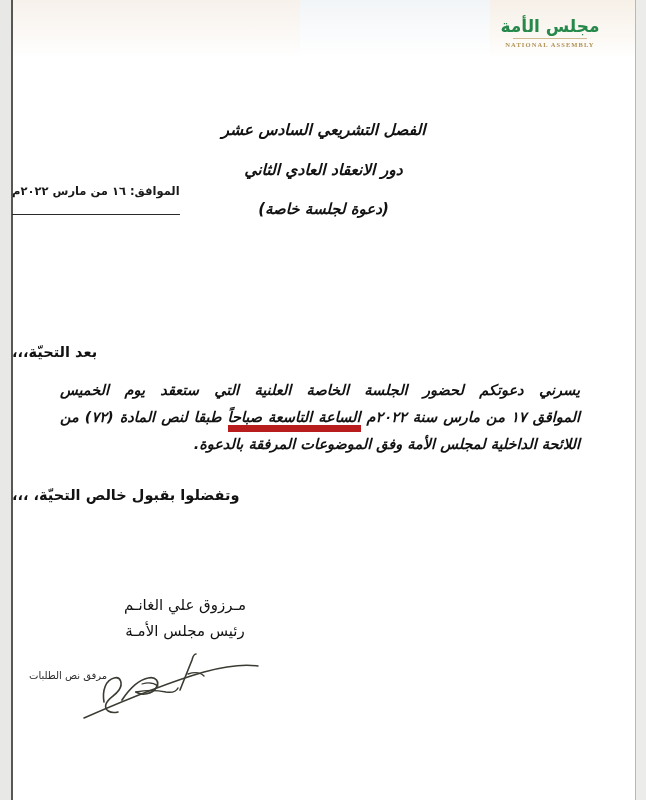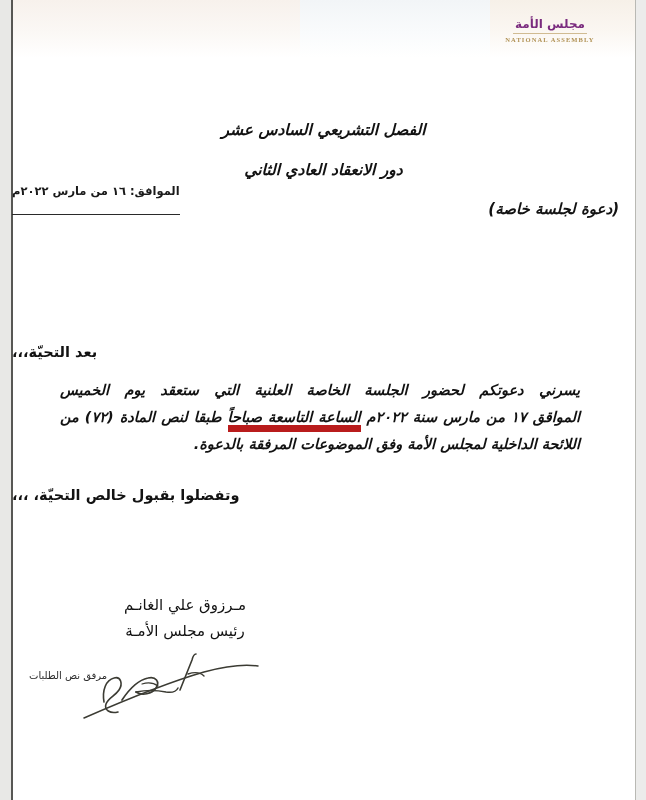--- a/index.html
+++ b/index.html
@@ -82,24 +82,24 @@
 
   
   .logo {
     position: absolute;
     left: 498px; top: 18px;
     width: 104px;
     text-align: center;
     color: #b79a63;
   }
   .logo-ar {
-    font-size: 12px;
+    font-size: 17px;
     font-weight: 700;
     letter-spacing: 1px;
-    color: #701a75;
+    color: #15803d;
     line-height: 1.05;
     opacity: .92;
   }
   .logo-rule {
     width: 74px;
     height: 1px;
     background: #c6ab79;
     margin: 2px auto 2px auto;
     opacity: .8;
   }
@@ -122,21 +122,21 @@
   .title-block {
     position: absolute;
     left: 0; top: 103px;
     width: 623px;
     text-align: center;
     line-height: 1.52;
     font-size: 15.5px;
     font-weight: 700;
   }
   .title-block div { margin: 16px; font-style: italic; }
-  #title-3 { font-size: 15px; text-align: right; }
+  #title-3 { font-size: 15px; }
 
   .date-line {
     position: absolute;
     left: 0; top: 184px;
     width: 561px;
     text-align: left;
     font-size: 11.5px;
     font-weight: 700;
     color: #1a1a1a;
   }

